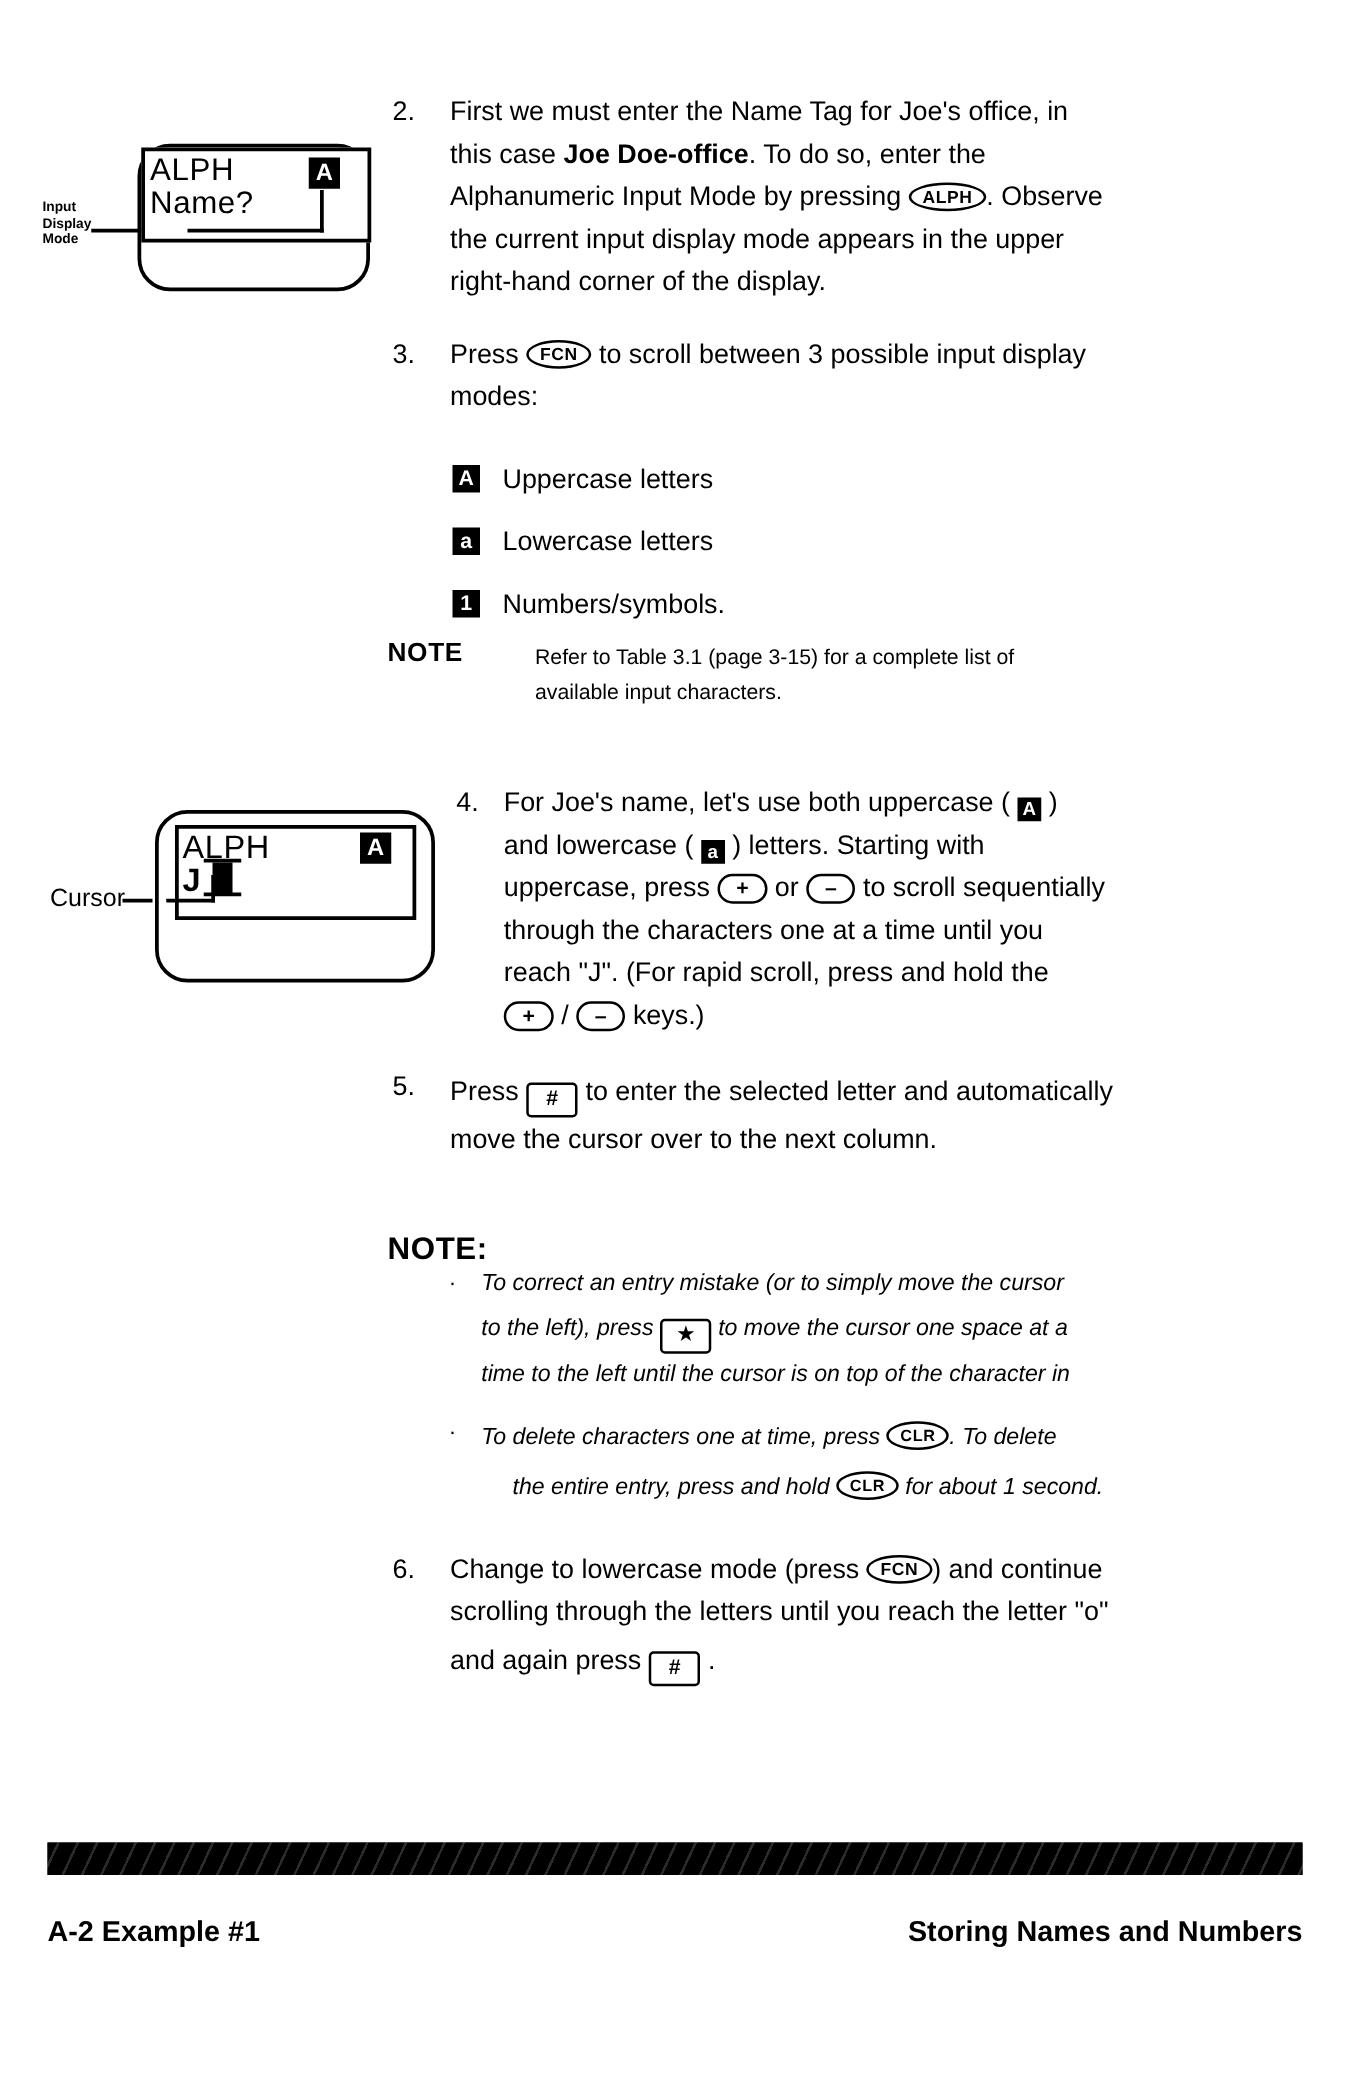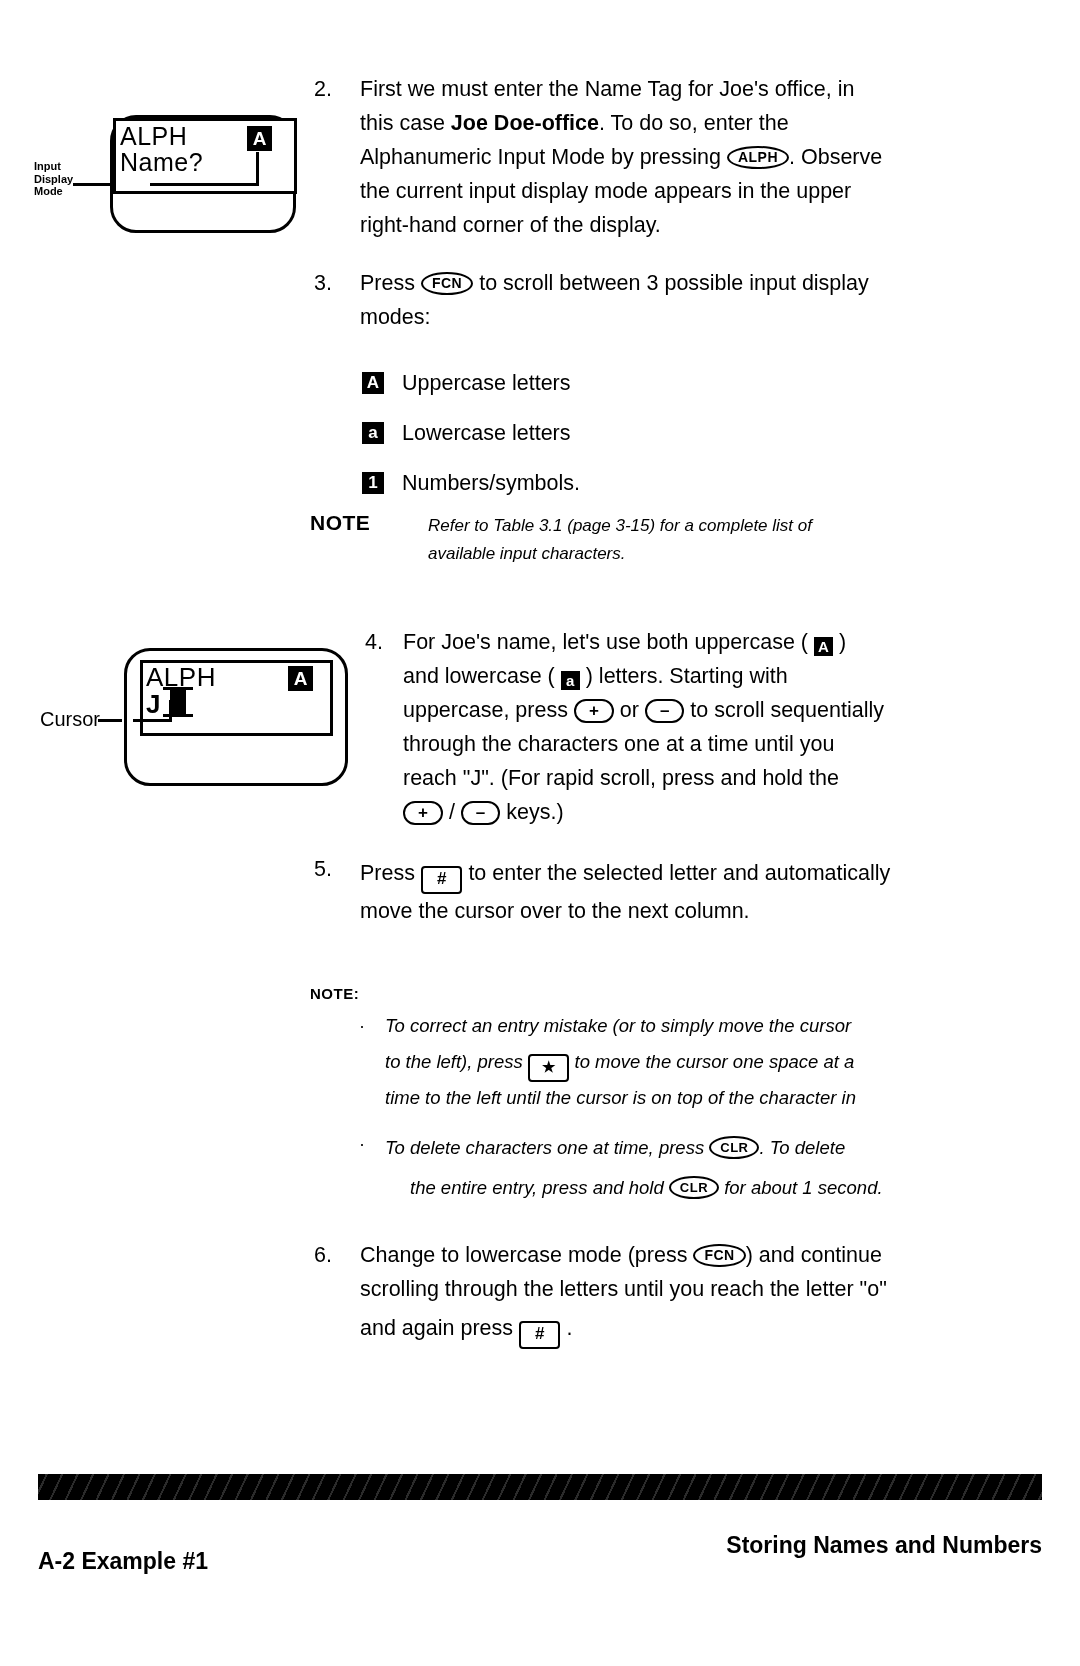--- a/index.html
+++ b/index.html
@@ -145,21 +145,20 @@
 
   .note-label {
     position: absolute;
     font-size: 21px;
     font-weight: bold;
     letter-spacing: 0.5px;
   }
   .note-text {
     position: absolute;
     font-size: 17px;
-    font-style: italic;
     line-height: 28px;
   }
 
   .note2-list {
     position: absolute;
     font-size: 18.5px;
     font-style: italic;
     line-height: 32px;
   }
   .note2-item {
@@ -186,21 +185,20 @@
       repeating-linear-gradient(115deg, #000 0 7px, #2b2b2b 7px 9px, #000 9px 14px),
       repeating-linear-gradient(0deg, rgba(255,255,255,0.22) 0 2px, rgba(0,0,0,0) 2px 6px),
       #111;
   }
   .footer-left {
     position: absolute;
     left: 38px;
     top: 1532px;
     font-size: 23px;
     font-weight: bold;
-    margin-top: 16px;
   }
   .footer-right {
     position: absolute;
     right: 38px;
     top: 1532px;
     font-size: 23px;
     font-weight: bold;
   }
 </style>
 </head>
@@ -296,21 +294,21 @@
   </div>
 
   <div class="num" style="left:314px; top:852px;">5.</div>
   <div class="item" style="left:360px; top:852px; width:700px;">
     <div style="line-height:42px;">
       <span>Press </span><span class="key-sq">#</span><span> to enter the selected letter and automatically</span>
     </div>
     <div>move the cursor over to the next column.</div>
   </div>
 
-  <div class="note-label" style="left:310px; top:985px; font-size:15px;">NOTE:</div>
+  <div class="note-label" style="left:310px; top:985px; font-size:25px;">NOTE:</div>
   <div class="note2-list" style="left:355px; top:1010px; width:640px;">
     <div class="note2-item">
       <span class="dot">·</span>
       <div>To correct an entry mistake (or to simply move the cursor</div>
       <div style="line-height:40px;">
         <span>to the left), press </span><span class="key-sq" style="font-style:normal;font-size:15px;padding:3px 12px 5px 12px;">★</span><span> to move the cursor one space at a</span>
       </div>
       <div>time to the left until the cursor is on top of the character in</div>
     </div>
     <div class="note2-item" style="margin-top:14px;">

